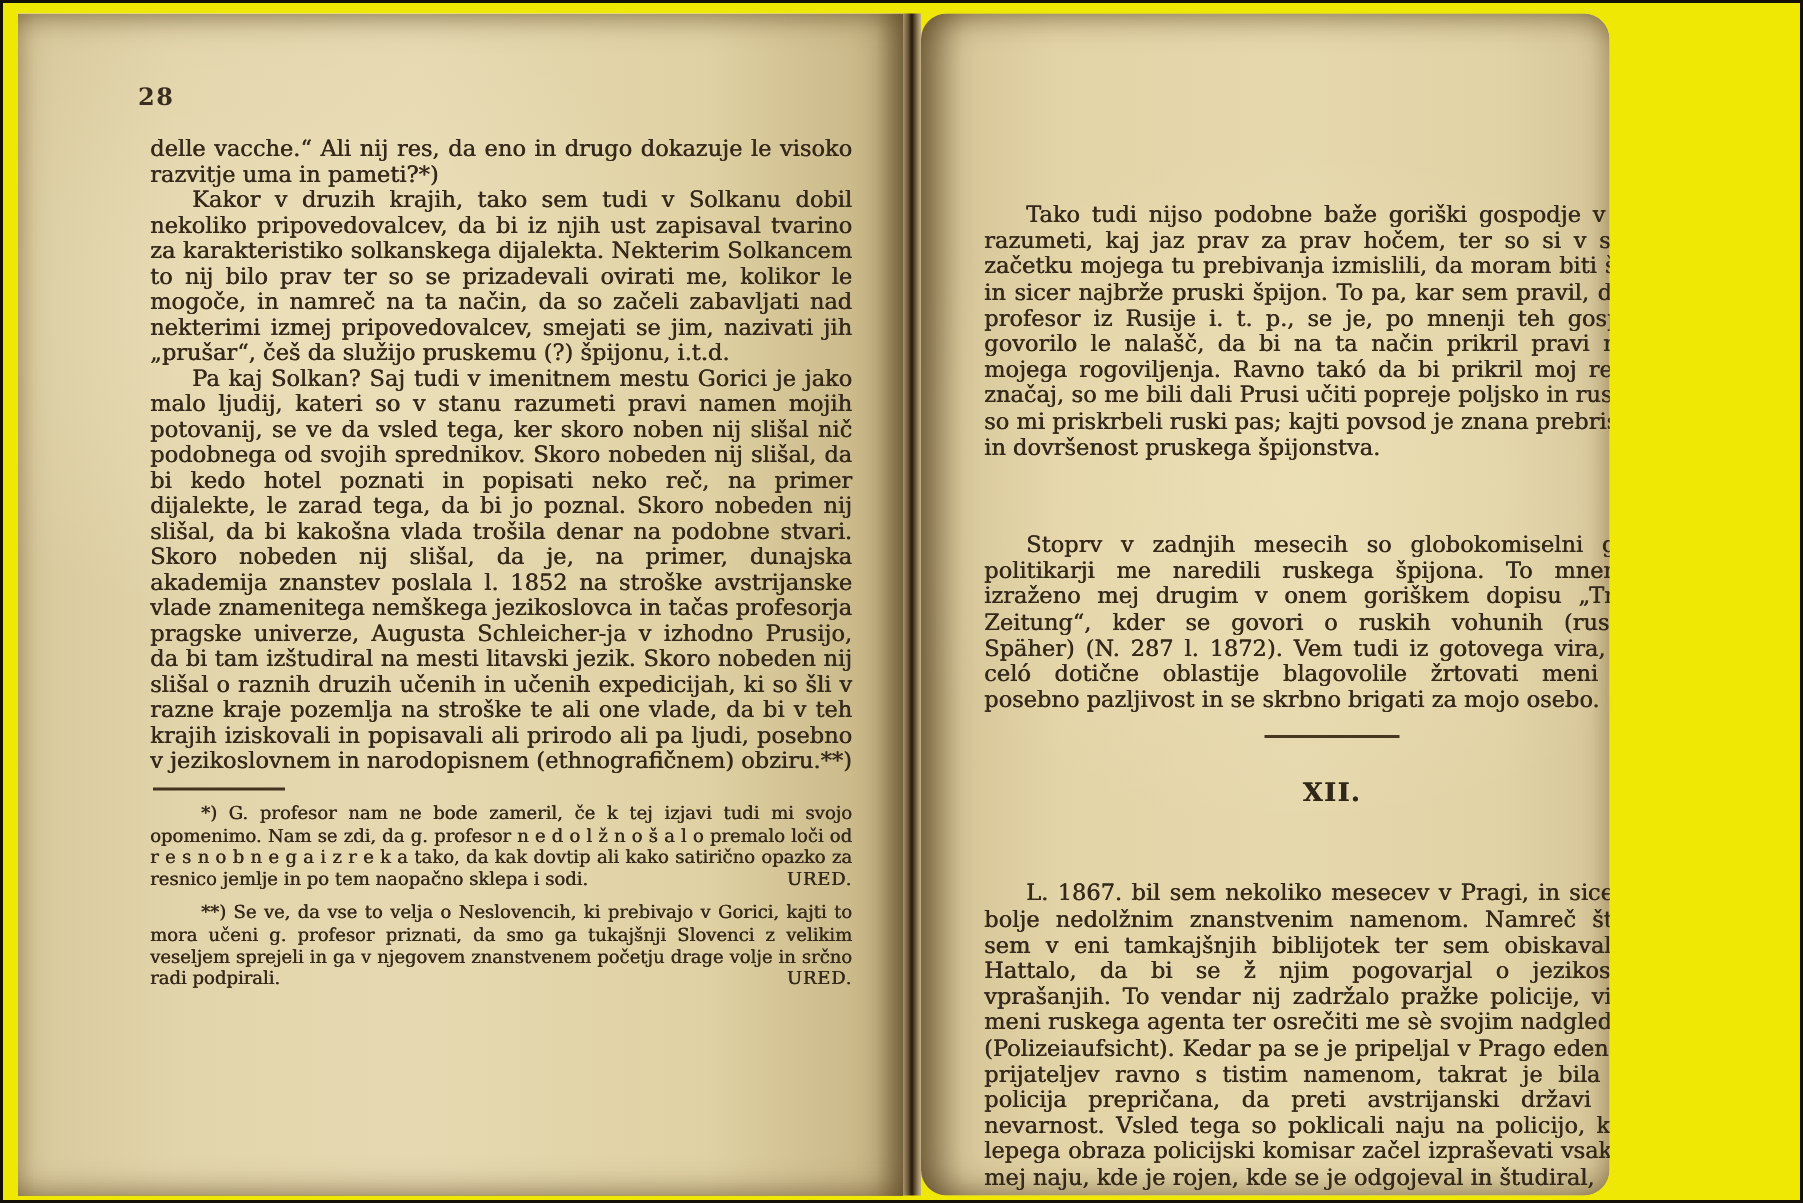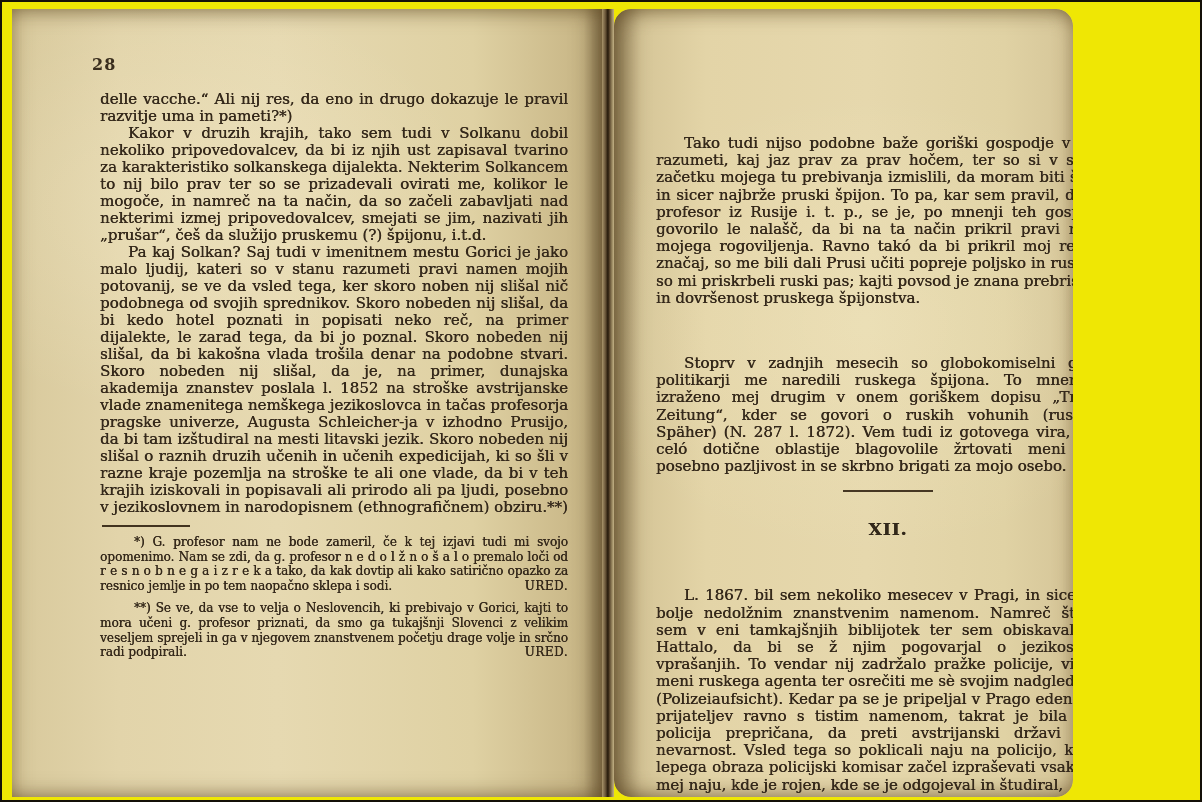--- a/index.html
+++ b/index.html
@@ -91,21 +91,21 @@
 </head>
 <body>
 
 <div class="frame">
 
   <div class="page page-left">
     <div class="pagenum pagenum-left">28</div>
 
     <div class="textblock tb-left">
       <div class="main">
-        <p>delle vacche.“ Ali nij res, da eno in drugo dokazuje le pravil razvitje uma in pameti?*)</p>
+        <p>delle vacche.“ Ali nij res, da eno in drugo dokazuje le visoko razvitje uma in pameti?*)</p>
         <p class="indent">Kakor v druzih krajih, tako sem tudi v Solkanu dobil nekoliko pripovedovalcev, da bi iz njih ust zapisaval tvarino za karakteristiko solkanskega dijalekta. Nekterim Solkancem to nij bilo prav ter so se prizadevali ovirati me, kolikor le mogoče, in namreč na ta način, da so začeli zabavljati nad nekterimi izmej pripovedovalcev, smejati se jim, nazivati jih „prušar“, češ da služijo pruskemu (?) špijonu, i.t.d.</p>
         <p class="indent">Pa kaj Solkan? Saj tudi v imenitnem mestu Gorici je jako malo ljudij, kateri so v stanu razumeti pravi namen mojih potovanij, se ve da vsled tega, ker skoro noben nij slišal nič podobnega od svojih sprednikov. Skoro nobeden nij slišal, da bi kedo hotel poznati in popisati neko reč, na primer dijalekte, le zarad tega, da bi jo poznal. Skoro nobeden nij slišal, da bi kakošna vlada trošila denar na podobne stvari. Skoro nobeden nij slišal, da je, na primer, dunajska akademija znanstev poslala l. 1852 na stroške avstrijanske vlade znamenitega nemškega jezikoslovca in tačas profesorja pragske univerze, Augusta Schleicher-ja v izhodno Prusijo, da bi tam izštudiral na mesti litavski jezik. Skoro nobeden nij slišal o raznih druzih učenih in učenih expedicijah, ki so šli v razne kraje pozemlja na stroške te ali one vlade, da bi v teh krajih iziskovali in popisavali ali prirodo ali pa ljudi, posebno v jezikoslovnem in narodopisnem (ethnografičnem) obziru.**)</p>
       </div>
 
       <hr class="fnrule">
 
       <div class="footnotes">
         <p><span>*) G. profesor nam ne bode zameril, če k tej izjavi tudi mi svojo opomenimo. Nam se zdi, da g. profesor n e d o l ž n o  š a l o premalo loči od r e s n o b n e g a  i z r e k a tako, da kak dovtip ali kako satirično opazko za resnico jemlje in po tem naopačno sklepa i sodi.</span><span class="ured">URED.</span></p>
         <p><span>**) Se ve, da vse to velja o Neslovencih, ki prebivajo v Gorici, kajti to mora učeni g. profesor priznati, da smo ga tukajšnji Slovenci z velikim veseljem sprejeli in ga v njegovem znanstvenem početju drage volje in srčno radi podpirali.</span><span class="ured">URED.</span></p>
       </div>

